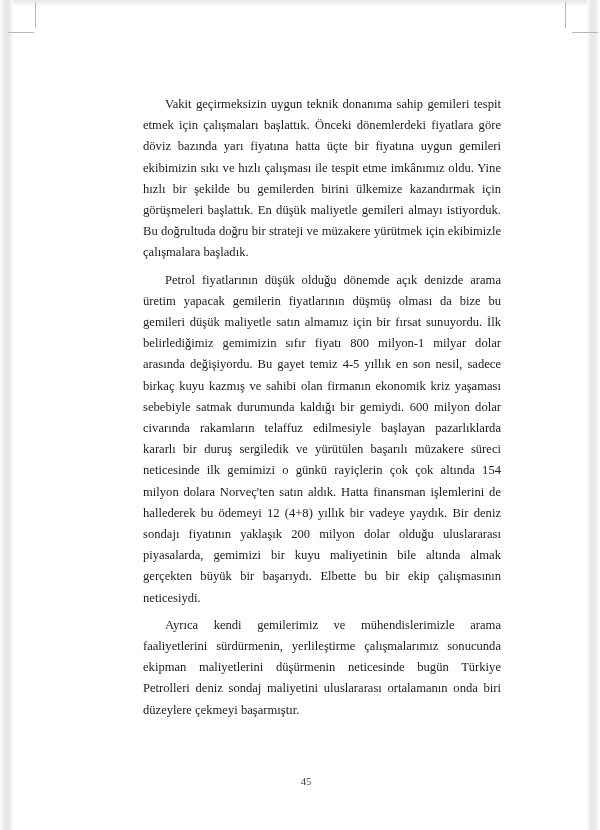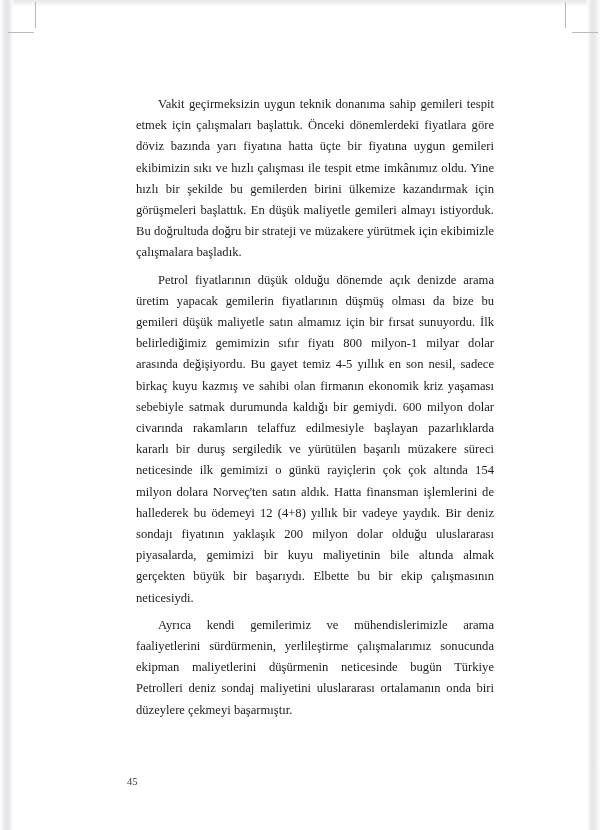--- a/index.html
+++ b/index.html
@@ -49,21 +49,21 @@
     background: #b9b9bd;
   }
   .crop-tl-v { left: 35px;  top: 2px;  width: 1px;  height: 26px; }
   .crop-tl-h { left: 8px;   top: 32px; width: 26px; height: 1px; }
   .crop-tr-v { left: 565px; top: 2px;  width: 1px;  height: 26px; }
   .crop-tr-h { left: 572px; top: 32px; width: 26px; height: 1px; }
 
   
   .text-body {
     position: absolute;
-    left: 136px;
+    left: 143px;
     top: 94px;
     width: 358px;
   }
 
   .para {
     margin: 0;
     text-indent: 22px;
     text-align: justify;
     font-size: 12.6px;
     line-height: 21.2px;
@@ -72,21 +72,21 @@
   }
   .para + .para {
     margin-top: 6px;
   }
 
   .page-number {
     position: absolute;
     left: 127px;
     top: 776px;
     width: 358px;
-    text-align: left;
+    text-align: center;
     font-size: 10.5px;
     color: #3a3a3a;
     font-family: "Liberation Serif", "DejaVu Serif", serif;
   }
 </style>
 </head>
 <body>
 
 <div class="page">
 

